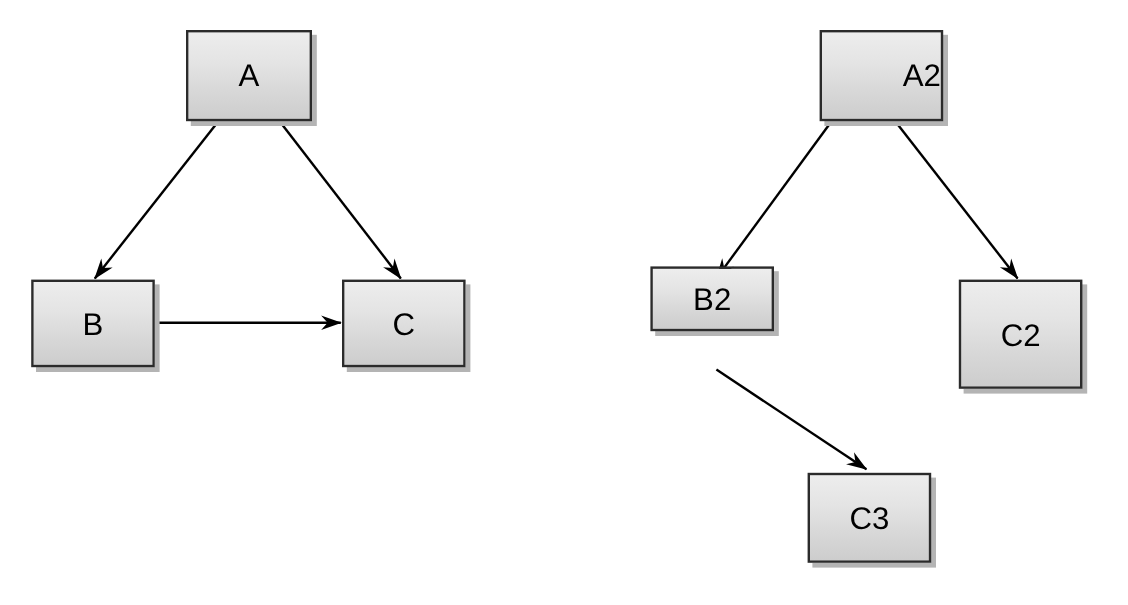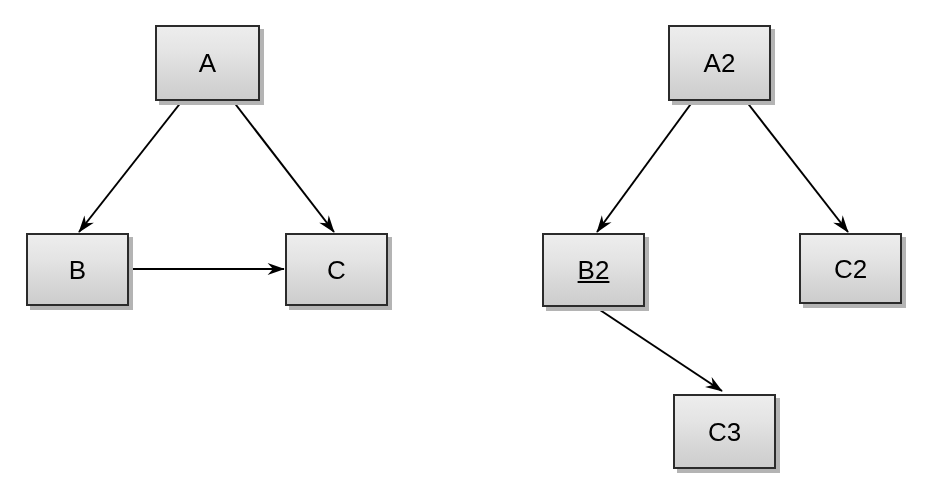--- a/index.html
+++ b/index.html
@@ -70,27 +70,27 @@
   <div id="node-layer">
       <div class="node" style="left: 155px; top: 25px; width: 105px; height: 76px;">
         <span class="node-label">A</span>
       </div>
       <div class="node" style="left: 26px; top: 233px; width: 103px; height: 73px;">
         <span class="node-label">B</span>
       </div>
       <div class="node" style="left: 285px; top: 233px; width: 103px; height: 73px;">
         <span class="node-label">C</span>
       </div>
-      <div class="node" style="left: 668px; top: 25px; width: 103px; height: 76px;">
+      <div class="node" style="left: 683px; top: 25px; width: 103px; height: 76px; justify-content: flex-end;">
         <span class="node-label">A2</span>
       </div>
-      <div class="node" style="left: 542px; top: 233px; width: 103px; height: 74px; text-decoration: underline;">
+      <div class="node" style="left: 542px; top: 222px; width: 103px; height: 54px;">
         <span class="node-label">B2</span>
       </div>
-      <div class="node" style="left: 799px; top: 233px; width: 103px; height: 71px;">
+      <div class="node" style="left: 799px; top: 233px; width: 103px; height: 91px;">
         <span class="node-label">C2</span>
       </div>
       <div class="node" style="left: 673px; top: 394px; width: 103px; height: 75px;">
         <span class="node-label">C3</span>
       </div>
     </div>
 
 </div>
 
 </body></html>

